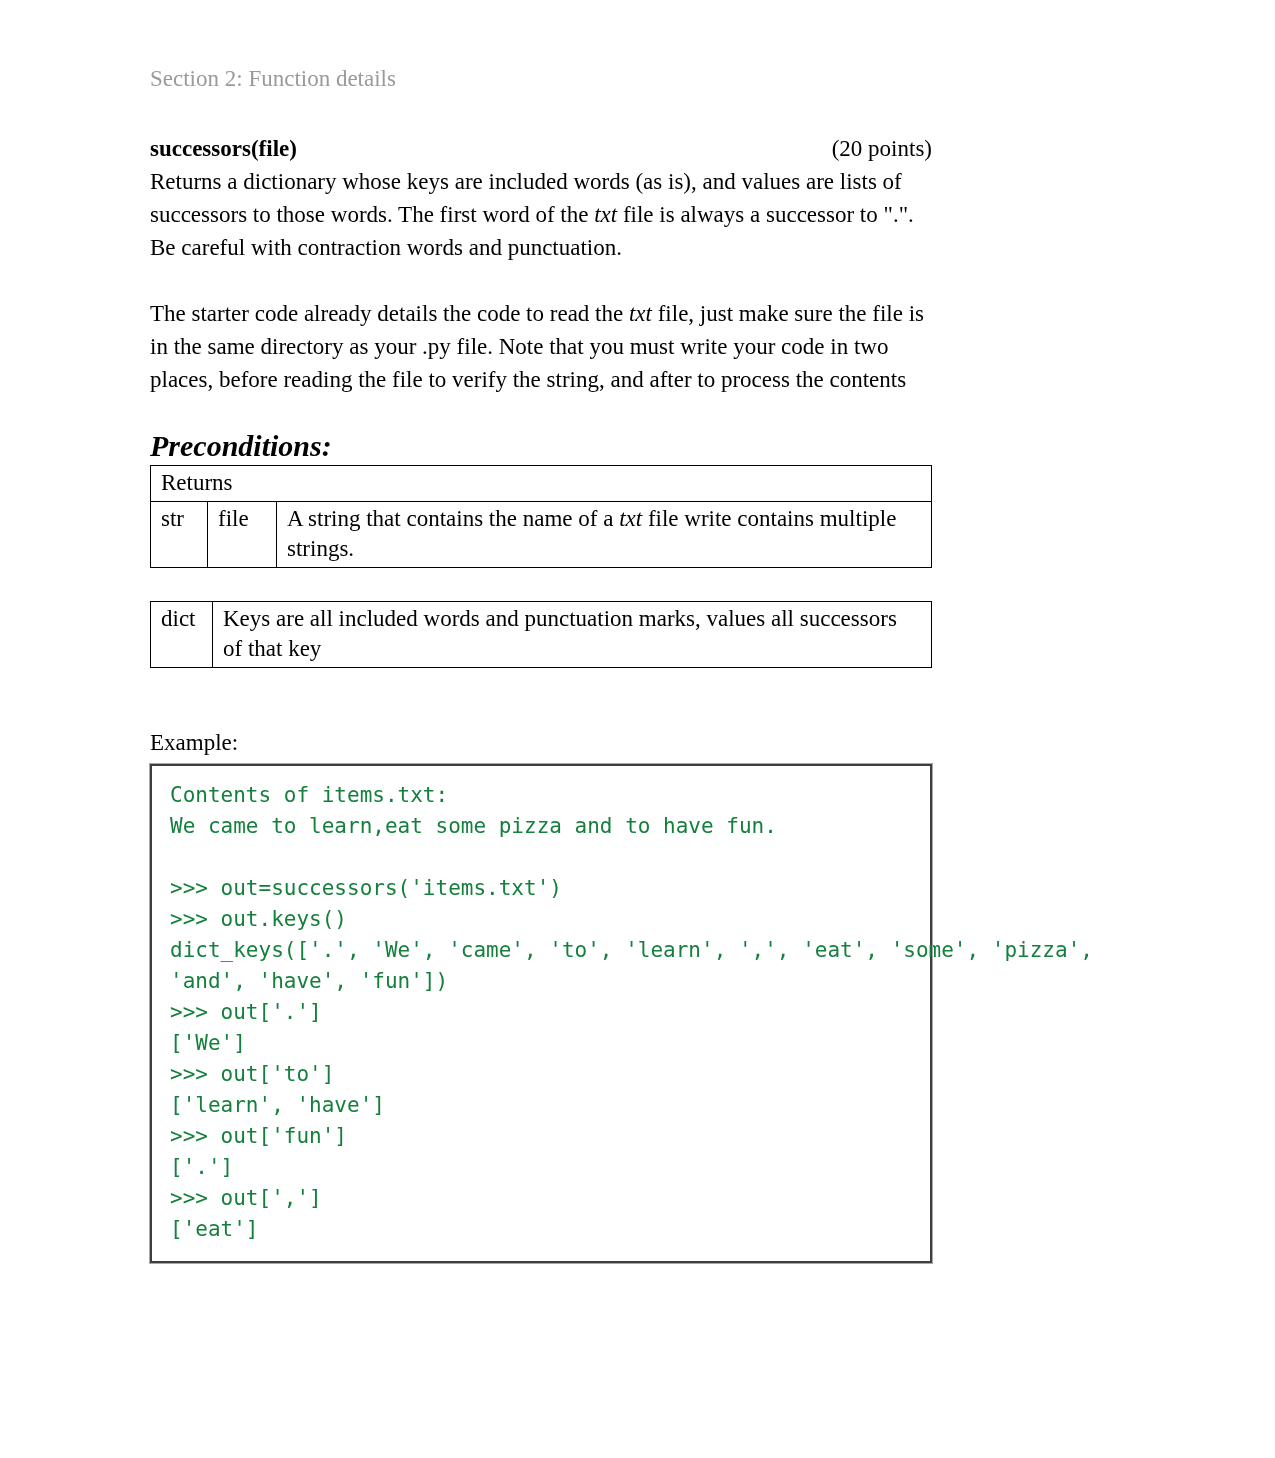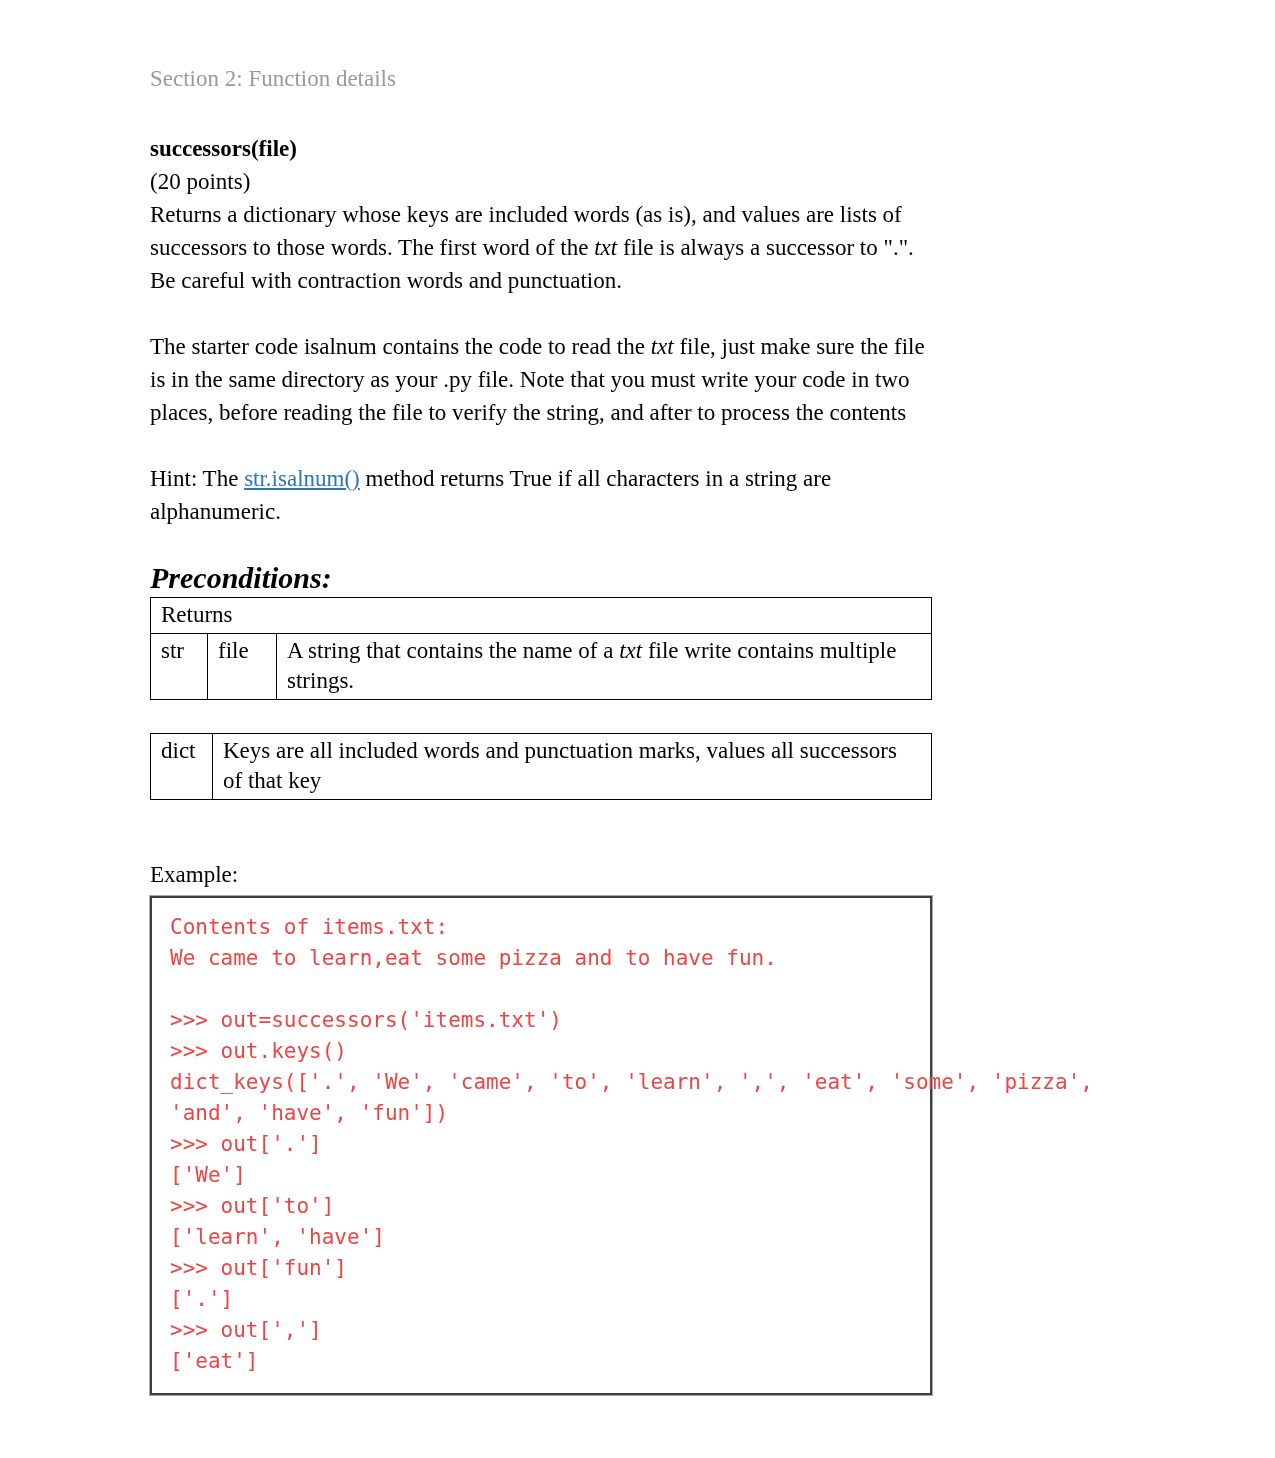--- a/index.html
+++ b/index.html
@@ -25,21 +25,20 @@
     font-size: 23px;
     line-height: 26px;
     margin-bottom: 40px;
   }
   .func-row {
     display: flex;
     justify-content: space-between;
     align-items: baseline;
     font-size: 23px;
     line-height: 33px;
-    flex-direction: column;
   }
   .b  { font-weight: bold; }
   .it { font-style: italic; }
   p.body-text {
     margin: 0 0 33px 0;
     font-size: 23px;
     line-height: 33px;
   }
   p.first { margin-top: 0; }
   a.link {
@@ -75,41 +74,40 @@
   }
   pre.code-block {
     margin: 0;
     border: 2px solid var(--code-border, #3f3f3f);
     outline: 1px solid var(--code-shadow, #a8a8a8);
     padding: 14px 14px 16px 18px;
     font-family: "DejaVu Sans Mono", monospace;
     font-size: 21px;
     line-height: 31px;
     white-space: pre;
-    color: #ef4444;
+    color: #15803d;
     background: #ffffff;
   }
 </style>
 </head>
 <body>
 
 <div class="page">
 
   <div class="section-header">Section 2: Function details</div>
 
   <div class="func-row">
     <span class="b">successors(file)</span>
     <span>(20 points)</span>
   </div>
 
   <p class="body-text first"><span>Returns a dictionary whose keys are included words (as is), and values are lists of successors to those words. The first word of the </span><span class="it">txt</span><span> file is always a successor to ".". Be careful with contraction words and punctuation.</span></p>
 
-  <p class="body-text"><span>The starter code isalnum contains the code to read the </span><span class="it">txt</span><span> file, just make sure the file is in the same directory as your .py file. Note that you must write your code in two places, before reading the file to verify the string, and after to process the contents</span></p>
+  <p class="body-text"><span>The starter code already details the code to read the </span><span class="it">txt</span><span> file, just make sure the file is in the same directory as your .py file. Note that you must write your code in two places, before reading the file to verify the string, and after to process the contents</span></p>
 
-  <p class="body-text"><span>Hint: The </span><a class="link">str.isalnum()</a><span> method returns True if all characters in a string are alphanumeric.</span></p>
 
   <div class="precond-label">Preconditions:</div>
 
   <table class="spec-table">
     <colgroup>
       <col style="width:57px">
       <col style="width:69px">
       <col>
     </colgroup>
     <tbody>

